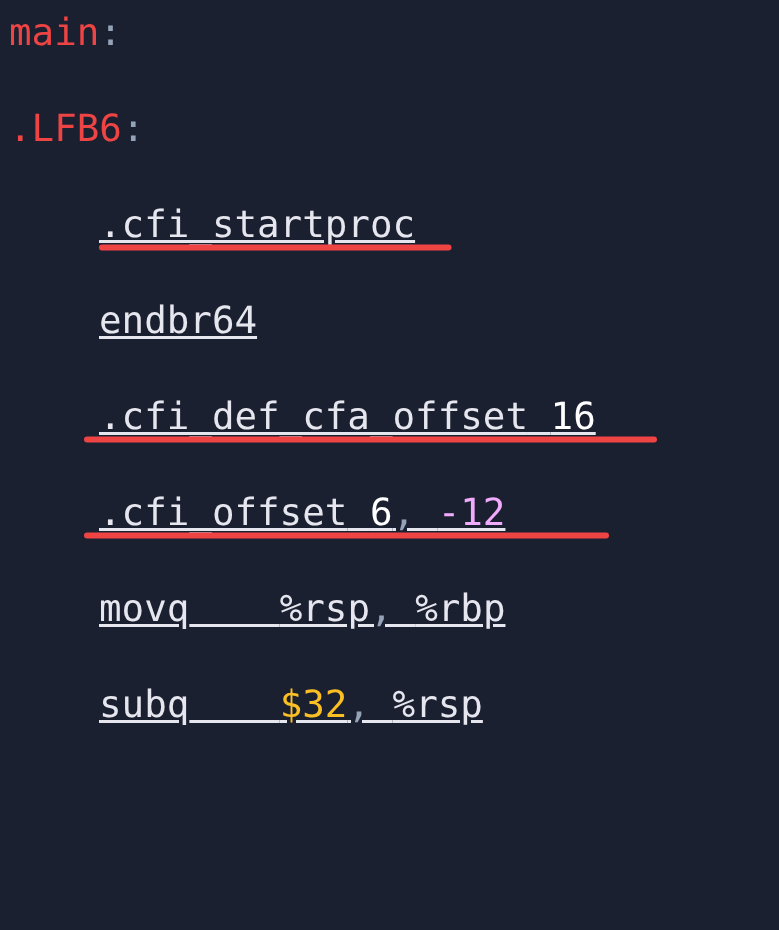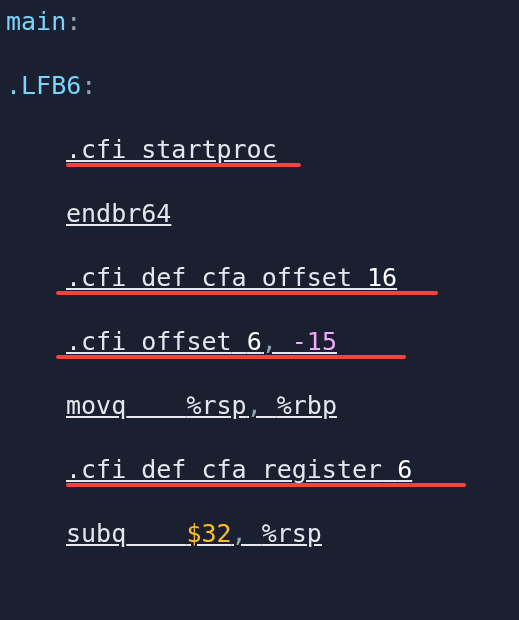--- a/index.html
+++ b/index.html
@@ -23,21 +23,21 @@
   .line { display: block; position: relative; }
   .ind1 { padding-left: 0; }
   .ind2 { padding-left: 60px; text-decoration: underline; }
   .op   { color: #e6e6ee; }
   .dir  { color: #e6e6ee; }
   .num  { color: #ffffff; }   
   .neg  { color: #f0abfc; }   
   .imm  { color: #fbbf24; }   
   .reg  { color: #e6e6ee; }
   .punct{ color: #94a3b8; }
-  .lbl  { color: #7dd3fc; margin-top: 16px; }
+  .lbl  { color: #ef4444; margin-top: 16px; }
   .colon{ color: #94a3b8; }
   .underline {
     position: absolute;
     height: 4px;
     background: #ef4444;
     border-radius: 2px;
     bottom: -1px;
   }
   .u1 { left: 60px;  width: 235px; }
   .u2 { left: 50px;  width: 382px; }
@@ -45,23 +45,22 @@
   .u4 { left: 60px;  width: 400px; }
 </style>
 </head>
 <body>
 
 <pre class="code"><span class="line ind1"><span class="lbl">main</span><span class="colon">:</span></span>
 <span class="line ind1"><span class="lbl">.LFB6</span><span class="colon">:</span></span>
 <span class="line ind2"><span class="dir">.cfi_startproc</span><span class="underline u1"></span></span>
 <span class="line ind2"><span class="op">endbr64</span></span>
 <span class="line ind2"><span class="dir">.cfi_def_cfa_offset</span><span> </span><span class="num">16</span><span class="underline u2"></span></span>
-<span class="line ind2"><span class="dir">.cfi_offset</span><span> </span><span class="num">6</span><span class="punct">, </span><span class="neg">-15</span><span class="underline u3"></span></span>
+<span class="line ind2"><span class="dir">.cfi_offset</span><span> </span><span class="num">6</span><span class="punct">, </span><span class="neg">-12</span><span class="underline u3"></span></span>
 <span class="line ind2"><span class="op">movq</span><span>    </span><span class="reg">%rsp</span><span class="punct">, </span><span class="reg">%rbp</span></span>
-<span class="line ind2"><span class="dir">.cfi_def_cfa_register</span><span> </span><span class="num">6</span><span class="underline u4"></span></span>
 <span class="line ind2"><span class="op">subq</span><span>    </span><span class="imm">$32</span><span class="punct">, </span><span class="reg">%rsp</span></span>
 
 
 
 
 
 
 
 
 </pre>

